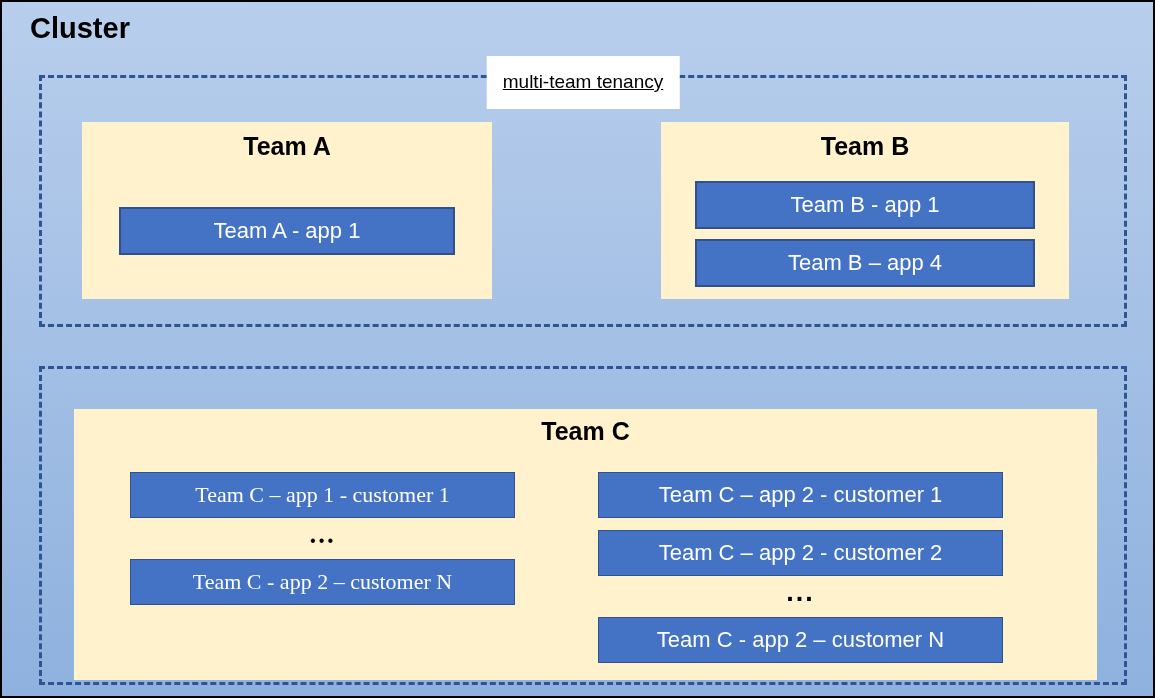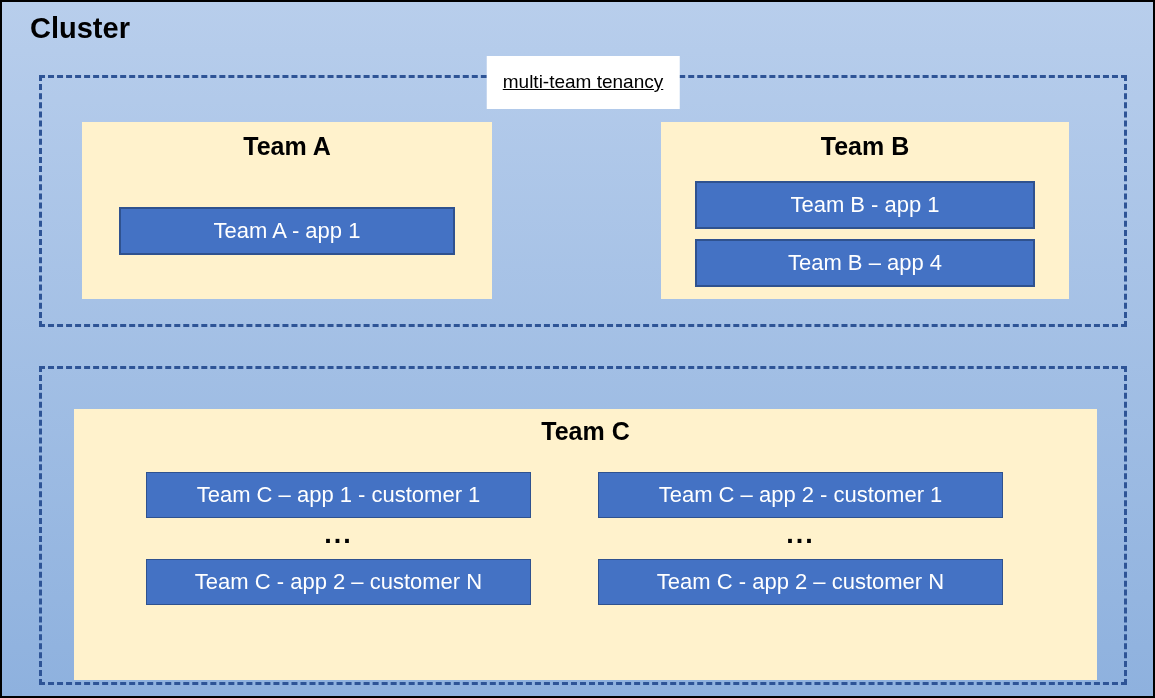--- a/index.html
+++ b/index.html
@@ -36,21 +36,21 @@
   .app{
     position:absolute;background:var(--app-fill,#4472c4);
     border:2px solid var(--app-border,#2f528f);
     color:var(--app-text,#fff);display:flex;align-items:center;justify-content:center;
     font-size:22px;box-sizing:border-box;white-space:nowrap;
   }
   .app-a1{left:37px;top:85px;width:336px;height:48px;}
   .app-b1{left:34px;top:59px;width:340px;height:48px;text-align:right;}
   .app-b2{left:34px;top:117px;width:340px;height:48px;}
   .col{position:absolute;top:63px;display:flex;flex-direction:column;}
-  .col-1{left:72px;width:385px;}
+  .col-1{left:56px;width:385px;font-family:Liberation Serif, serif;}
   .col-2{left:524px;width:405px;}
   .row{
     background:var(--app-fill,#4472c4);border:1px solid var(--app-border,#2f528f);
     color:var(--app-text,#fff);display:flex;align-items:center;justify-content:center;
     font-size:22px;height:46px;box-sizing:border-box;white-space:nowrap;flex:none;
   }
   .row + .row{margin-top:12px;}
   .dots{
     text-align:center;font-size:27px;font-weight:bold;color:#000;
     height:26px;line-height:20px;margin:6px 0 9px 0;letter-spacing:2px;flex:none;
@@ -84,19 +84,20 @@
       <div class="team-title">Team C</div>
 
       <div class="col col-1">
         <div class="row">Team C – app 1 - customer 1</div>
         <div class="dots">...</div>
         <div class="row">Team C - app 2 – customer N</div>
       </div>
 
       <div class="col col-2">
         <div class="row">Team C – app 2 - customer 1</div>
+        <div class="row">Team C – app 2 - customer 2</div>
         <div class="dots">...</div>
         <div class="row">Team C - app 2 – customer N</div>
       </div>
     </div>
   </div>
 
 </div>
 
 </body></html>

